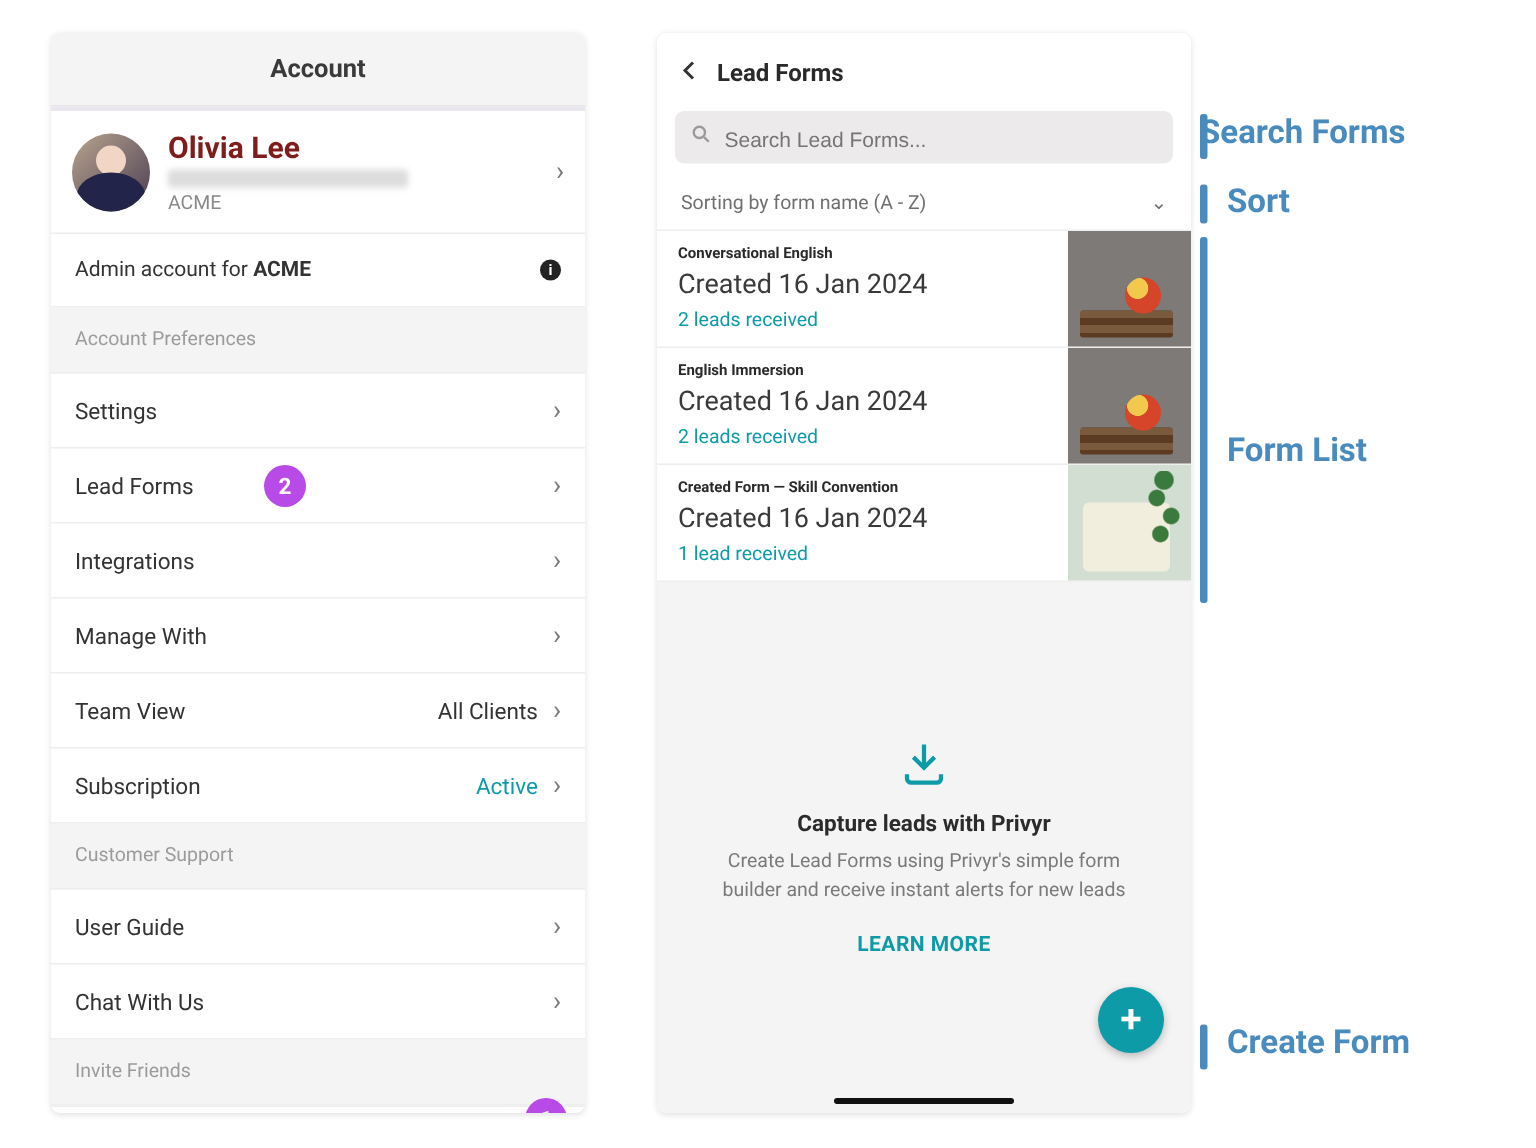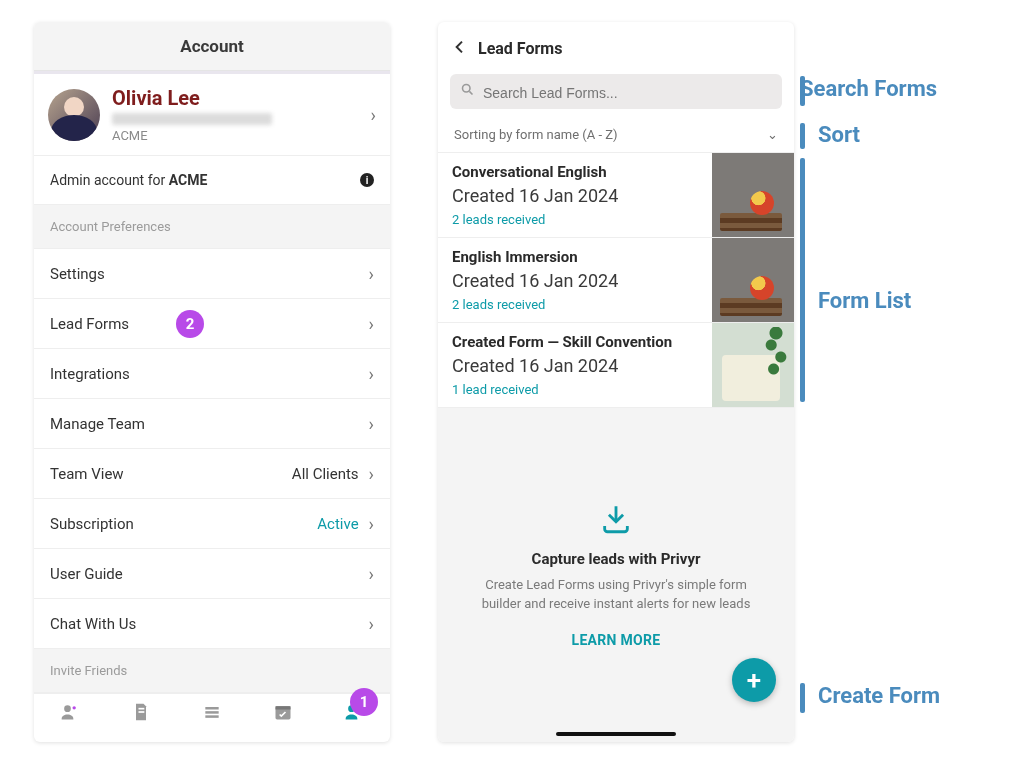--- a/index.html
+++ b/index.html
@@ -129,21 +129,21 @@
   }
   .sort-row{
     display:flex;align-items:center;justify-content:space-between;
     padding:10px 16px;font-size:13px;color:#6f6f6f;border-bottom:1px solid #eee;
     cursor:pointer;
   }
   .form-item{
     display:flex;align-items:stretch;border-bottom:1px solid #eee;cursor:pointer;
   }
   .form-txt{flex:1;padding:10px 14px;}
-  .form-txt .name{font-weight:700;font-size:15px;color:#2a2a2a;}
+  .form-txt .name{font-weight:700;font-size:10px;color:#2a2a2a;}
   .form-txt .date{font-size:18px;color:#3a3a3a;margin-top:4px;}
   .form-txt .leads{font-size:13px;color:#0d9ba8;margin-top:6px;}
   .thumb{
     width:82px;background:#7d7a77;position:relative;overflow:hidden;
   }
   .thumb.books::before{
     content:"";position:absolute;bottom:6px;left:8px;width:62px;height:18px;
     background:repeating-linear-gradient(#7a5a3d 0 5px,#5c3b22 5px 10px);
     border-radius:2px;
   }
@@ -220,40 +220,41 @@
     <span class="badge-num badge-lead">2</span>
     <span class="chev">›</span>
   </div>
 
   <div class="settings-row">
     <span>Integrations</span>
     <span class="chev">›</span>
   </div>
 
   <div class="settings-row">
-    <span>Manage Team</span>
+    <span>Manage With</span>
     <span class="chev">›</span>
   </div>
 
   <div class="settings-row">
     <span>Team View</span>
     <span class="right">
       <span>All Clients</span>
       <span class="chev">›</span>
     </span>
   </div>
 
   <div class="settings-row">
     <span>Subscription</span>
     <span class="right">
       <span class="teal">Active</span>
       <span class="chev">›</span>
     </span>
   </div>
 
+  <div class="section-label">Customer Support</div>
 
   <div class="settings-row">
     <span>User Guide</span>
     <span class="chev">›</span>
   </div>
 
   <div class="settings-row">
     <span>Chat With Us</span>
     <span class="chev">›</span>
   </div>

